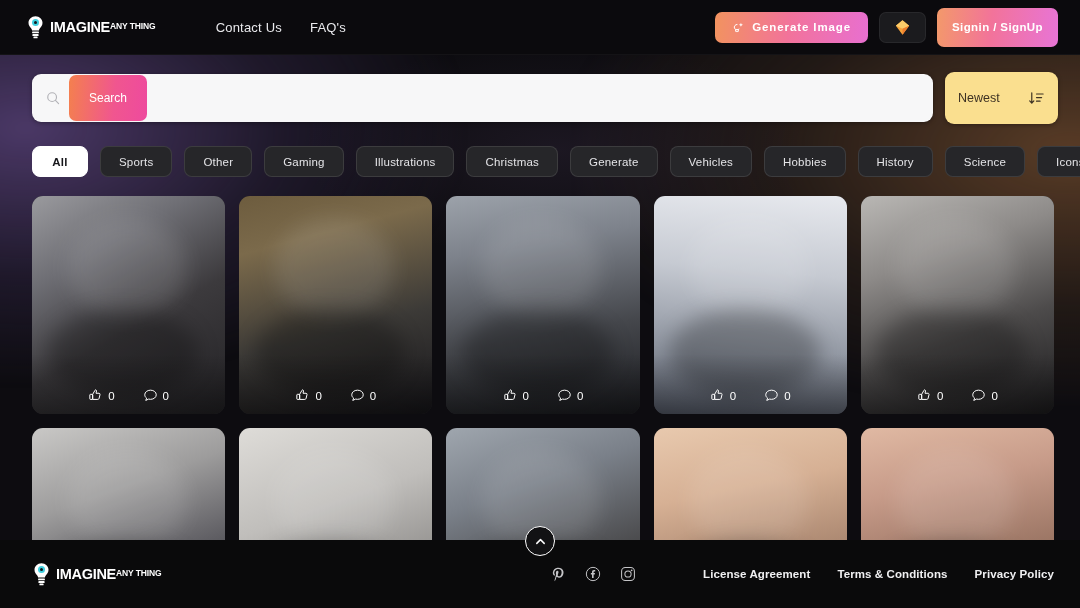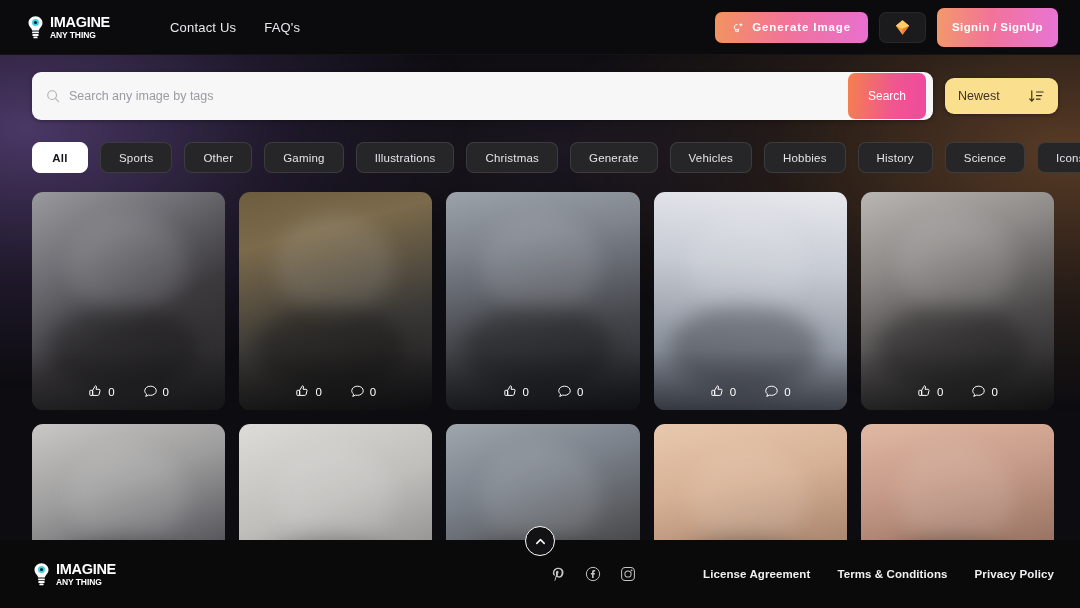--- a/index.html
+++ b/index.html
@@ -37,21 +37,21 @@
   .header {
     position: relative; z-index: 6;
     height: 55px; width: 100%;
     background: #0b0a0d;
     display: flex; align-items: center;
     padding: 0 22px 0 26px;
     border-bottom: 1px solid rgba(255,255,255,0.04);
   }
   .logo { display: flex; align-items: center; gap: 5px; }
   .logo-mark { width: 19px; height: 24px; display:block; }
-  .logo-text { display: flex; flex-direction: column; line-height: 1; }
+  .logo-text { display: flex; line-height: 1; }
   .logo-top {
     font-size: 14.5px; font-weight: 700; color: #ffffff;
     letter-spacing: -0.3px; font-family: "Liberation Sans", sans-serif;
   }
   .logo-bottom {
     font-size: 8.5px; font-weight: 700; color: #ffffff;
     letter-spacing: -0.1px; margin-top: 2px;
   }
   .nav-links { display: flex; align-items: flex-start; gap: 28px; margin-left: 60px; }
   .nav-link {
@@ -99,21 +99,21 @@
     font-family: "Liberation Sans", sans-serif;
   }
   .search-input::placeholder { color: #9b9ba2; }
   .btn-search {
     height: 46px; padding: 0 20px; border: none; border-radius: 7px;
     background: linear-gradient(95deg, #f4804e 0%, #f0568f 58%, #ee4a9e 100%);
     color: #ffffff; font-size: 12px; font-weight: 400; cursor: pointer;
     font-family: "Liberation Sans", sans-serif;
   }
   .sort-box {
-    width: 113px; height: 36px; background: #fadf8f;
+    width: 113px; height: 52px; background: #fadf8f;
     border-radius: 9px; display: flex; align-items: center;
     justify-content: space-between; padding: 0 13px; cursor: pointer;
     box-shadow: 0 1px 4px rgba(0,0,0,0.35);
   }
   .sort-label { font-size: 12.5px; color: #3d3223; font-weight: 500; }
 
   
   .chips-row {
     position: relative; z-index: 5;
     display: flex; align-items: center; gap: 12px;
@@ -250,21 +250,20 @@
       <button class="btn-signin">Signin / SignUp</button>
     </div>
   </div>
 
   <div class="search-row">
     <div class="search-box">
       <svg class="search-icon" width="14" height="14" viewBox="0 0 16 16">
         <circle cx="7" cy="7" r="5" fill="none" stroke="#7a7a82" stroke-width="1.3"></circle>
         <line x1="10.8" y1="10.8" x2="14.4" y2="14.4" stroke="#7a7a82" stroke-width="1.3" stroke-linecap="round"></line>
       </svg>
-      <input class="search-input" type="text" placeholder="Search any image by tags" style="">
       <button class="btn-search">Search</button>
     </div>
 
     <div class="sort-box">
       <span class="sort-label">Newest</span>
       <svg width="17" height="17" viewBox="0 0 18 18">
         <path d="M4 3v11M4 14l-2.2-2.4M4 14l2.2-2.4" fill="none" stroke="#3d3223" stroke-width="1.25" stroke-linecap="round" stroke-linejoin="round"></path>
         <line x1="9" y1="4.2" x2="16" y2="4.2" stroke="#3d3223" stroke-width="1.25" stroke-linecap="round"></line>
         <line x1="9" y1="8" x2="14.4" y2="8" stroke="#3d3223" stroke-width="1.25" stroke-linecap="round"></line>
         <line x1="9" y1="11.8" x2="12.8" y2="11.8" stroke="#3d3223" stroke-width="1.25" stroke-linecap="round"></line>

